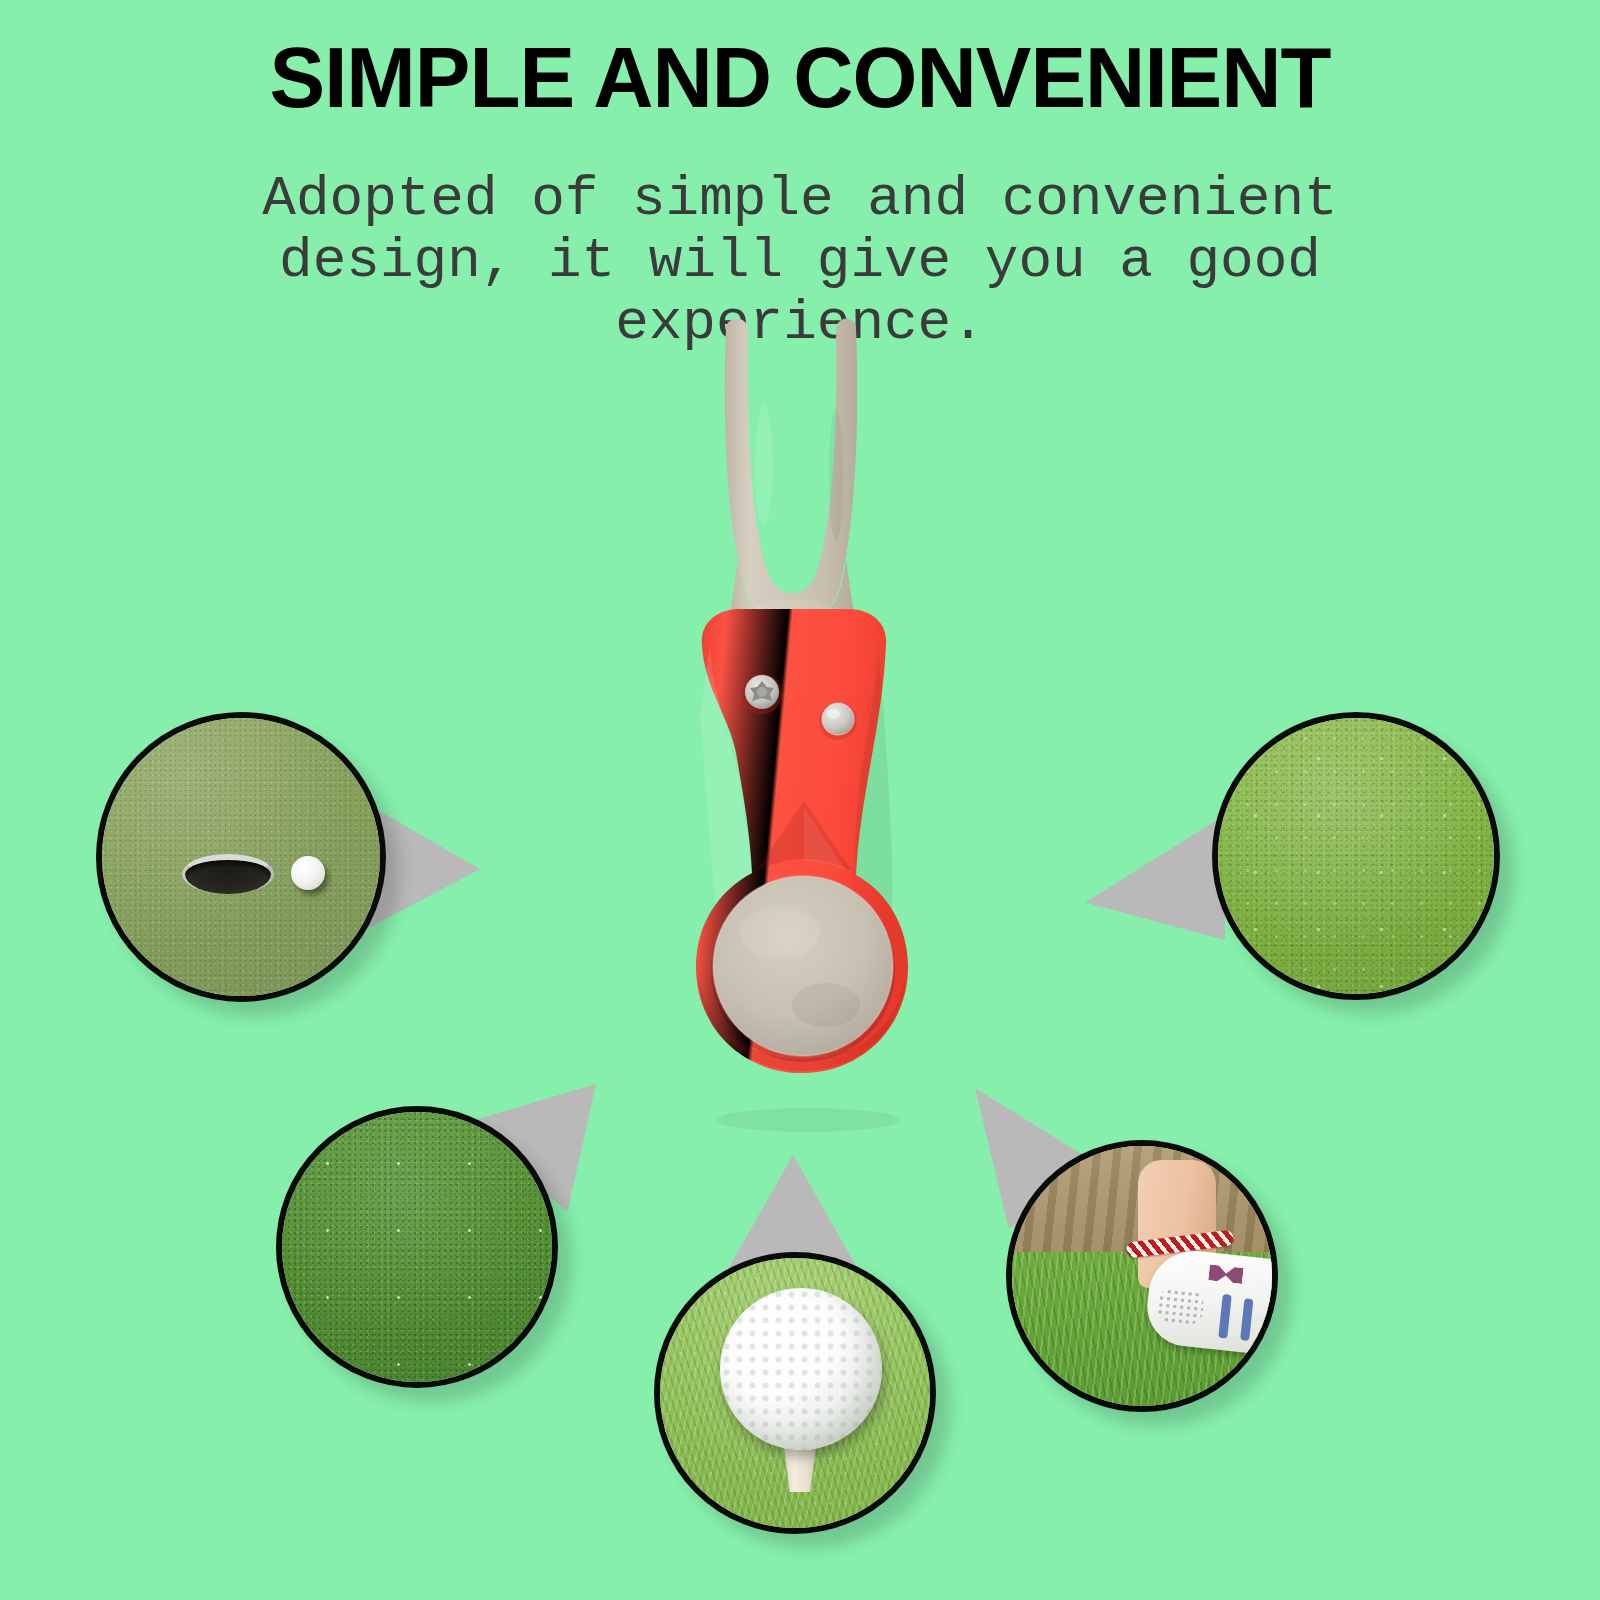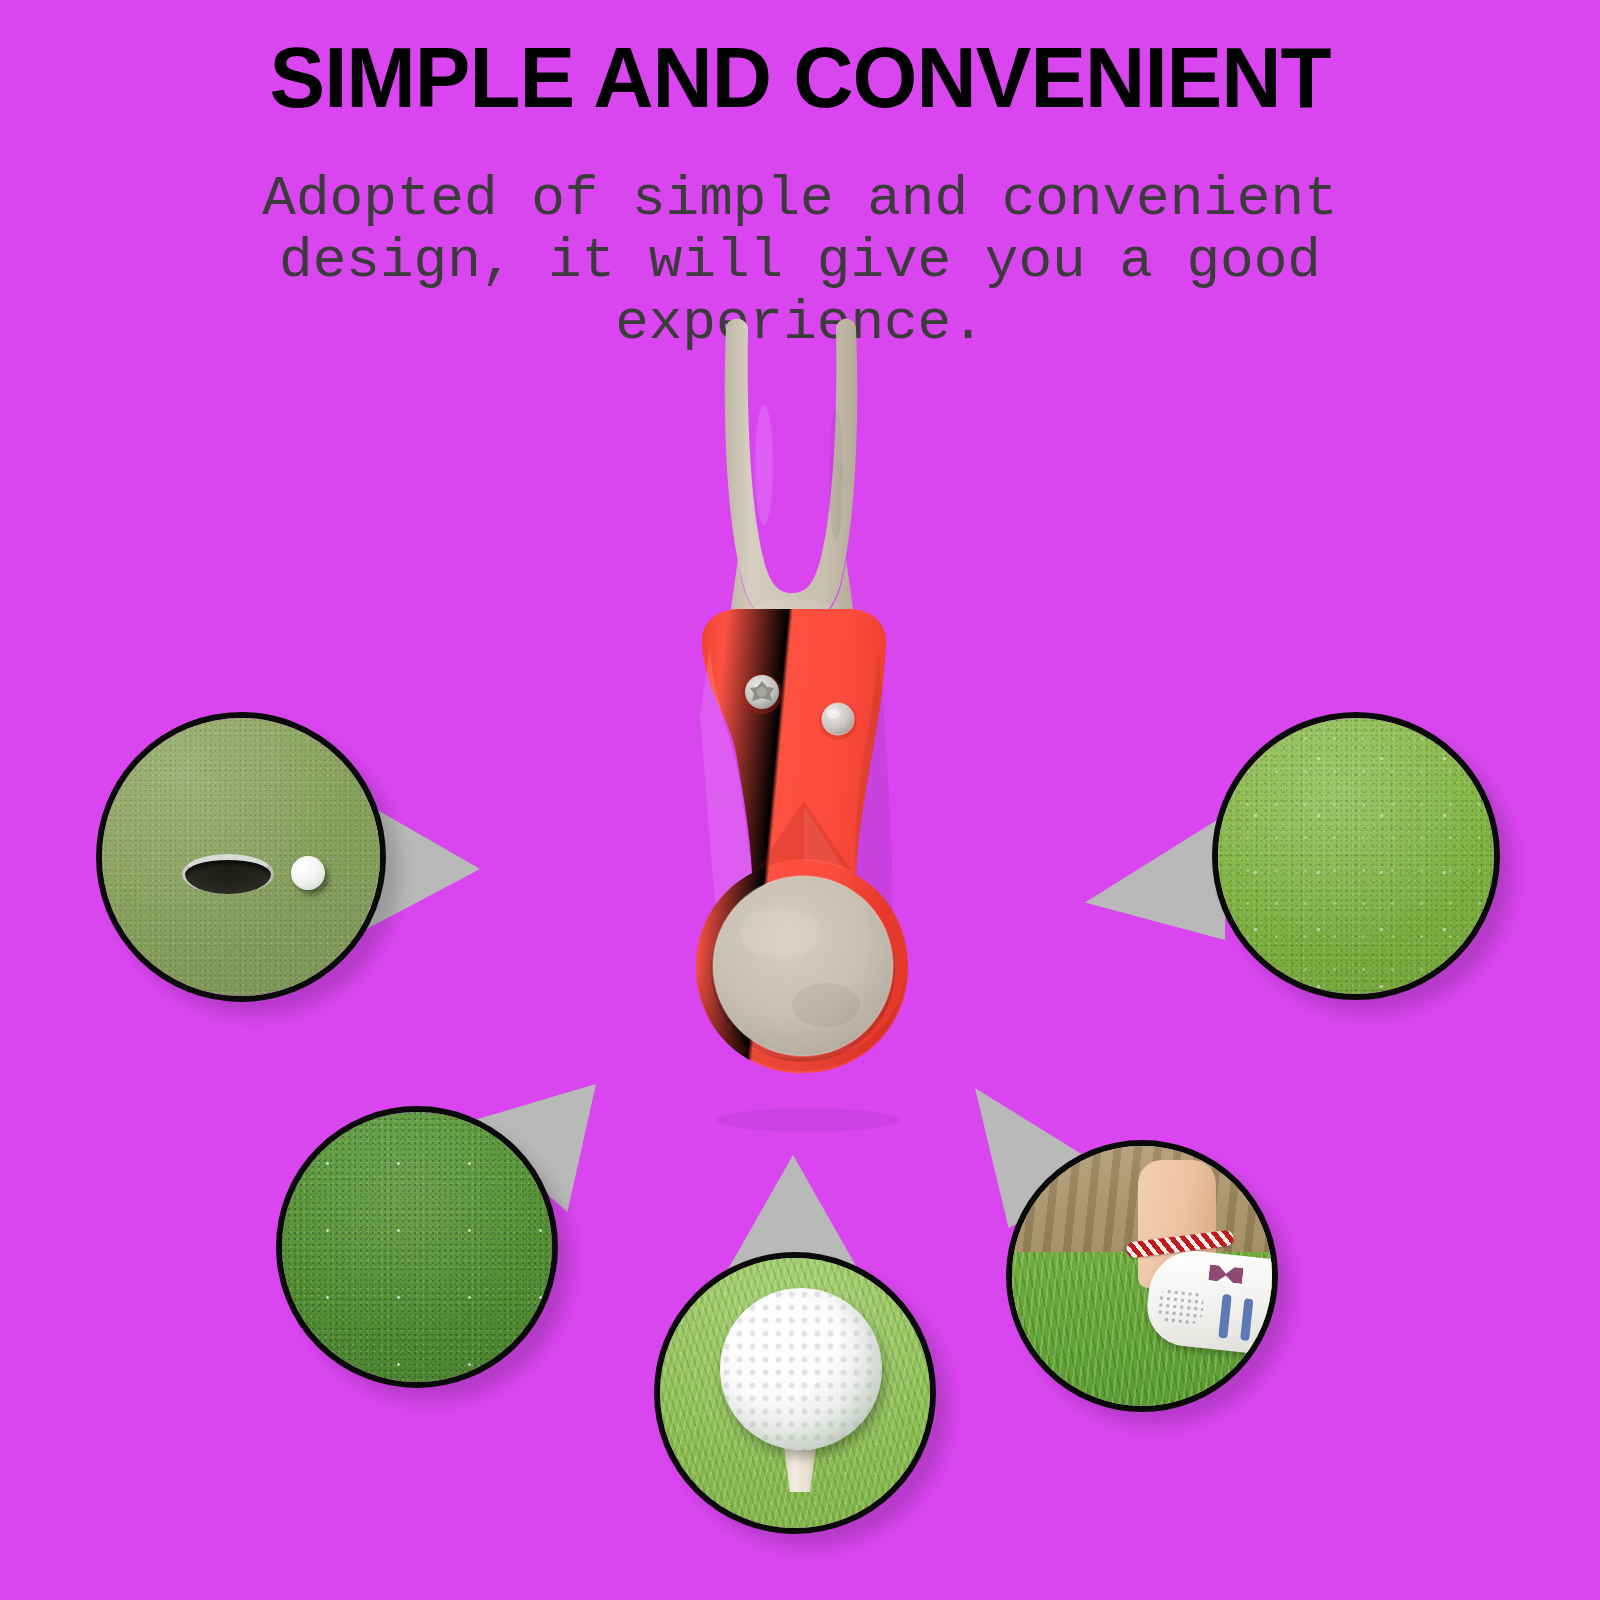--- a/index.html
+++ b/index.html
@@ -10,21 +10,21 @@
   body {
     width: 1600px;
     height: 1600px;
     font-family: "Liberation Sans", sans-serif;
     overflow: hidden;
   }
   #page {
     position: relative;
     width: 1600px;
     height: 1600px;
-    background: #d946ef;
+    background: #86efac;
   }
 
   
   .headline {
     position: absolute;
     left: 0;
     top: 28px;
     width: 1600px;
     text-align: center;
     font-family: "Liberation Sans", sans-serif;

